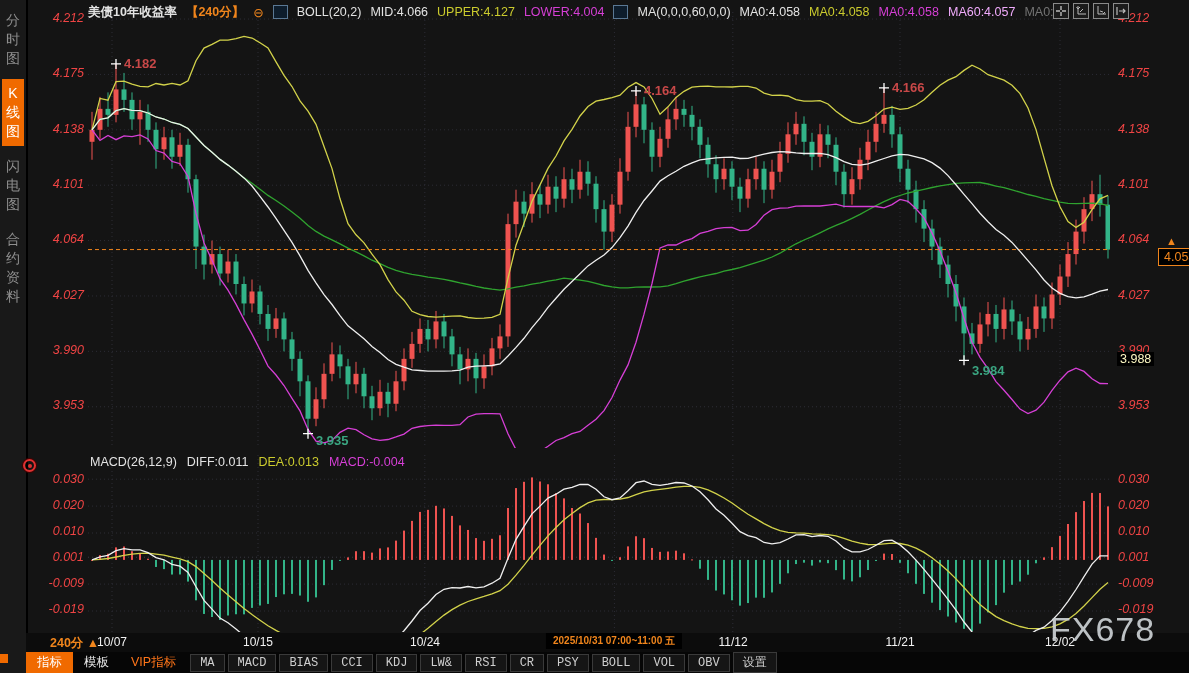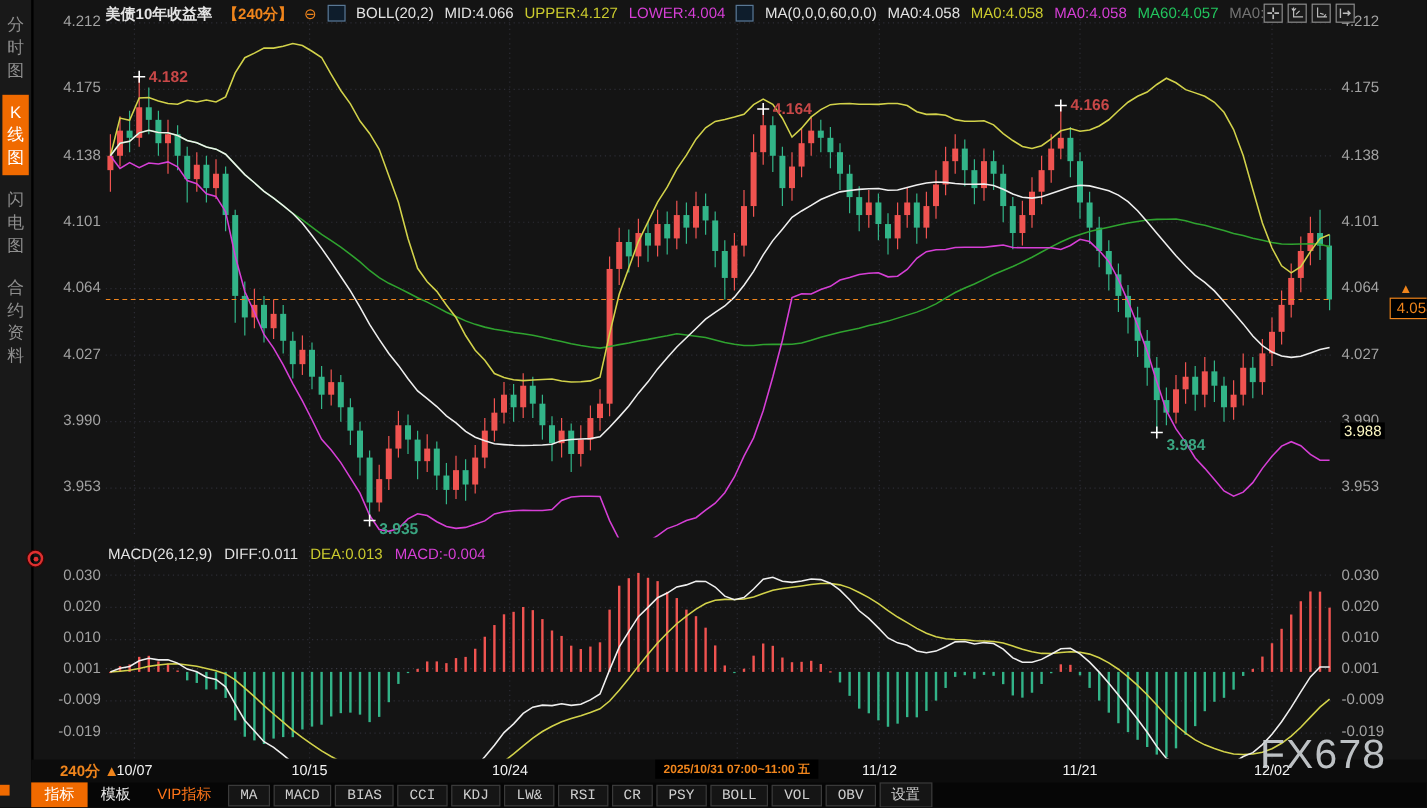--- a/index.html
+++ b/index.html
@@ -4,28 +4,28 @@
 <style>
   html,body{margin:0;padding:0;background:#0d0d0d;}
   #app{position:relative;width:1189px;height:673px;background:#141414;overflow:hidden;
        font-family:"Liberation Sans",sans-serif;color:#ddd;}
   
   .sidebar{position:absolute;left:0;top:0;width:26px;height:673px;background:#191919;border-right:2px solid #000;}
   .side-tab{width:22px;margin:6px 2px 0 2px;padding:5px 0;color:#8f8f8f;font-size:14px;line-height:19px;
             text-align:center;white-space:pre-line;cursor:pointer;}
   .side-tab.active{background:#f06a00;color:#fff;}
   
-  .hdr{position:absolute;left:88px;top:4px;height:16px;display:flex;gap:9px;align-items:flex-start;
+  .hdr{position:absolute;left:88px;top:4px;height:16px;display:flex;gap:9px;align-items:center;
        font-size:12.5px;white-space:nowrap;z-index:5;}
-  .w{color:#e3e3e3}.oj{color:#f0851c}.yl{color:#cbcb2e}.mg{color:#d63fd6}.gn{color:#22c55e}.gy{color:#737373}
+  .w{color:#e3e3e3}.oj{color:#f0851c}.yl{color:#cbcb2e}.mg{color:#d63fd6}.gn{color:#f0abfc}.gy{color:#737373}
   .mini-chart-ic{width:13px;height:12px;border:1px solid #5a7894;background:#0e1d2c;display:inline-block;}
   .tr-icons{position:absolute;left:1053px;top:3px;display:flex;gap:4px;z-index:5;}
   .sq-ic{width:14px;height:14px;border:1px solid #8a8a8a;background:#1b1b1b;display:flex;align-items:center;justify-content:center;}
   
-  .plabel{position:absolute;font-size:12.5px;color:#a3a3a3;}
+  .plabel{position:absolute;font-size:12.5px;color:#ef4444;font-style:italic;}
   .pl-left{left:30px;width:54px;text-align:right;}
   .pl-right{left:1118px;}
   .lastbox{position:absolute;left:1114px;top:248px;width:68px;height:16px;border:1px solid #f0851c;
            background:#000;color:#f0851c;font-size:12.5px;line-height:16px;padding-left:5px;z-index:6;margin-left:44px;}
   .last-arrow{position:absolute;left:1166px;top:235px;color:#f0851c;font-size:11px;z-index:7;}
   .tag-low{position:absolute;left:1117px;top:352px;color:#fef9c3;font-size:12.5px;background:#000;padding:0 3px;z-index:6;}
   
   .macd-hdr{position:absolute;left:90px;top:455px;display:flex;gap:10px;font-size:12.5px;white-space:nowrap;z-index:5;}
   .rec-dot{position:absolute;left:23px;top:459px;width:9px;height:9px;border:2px solid #e03030;border-radius:50%;
            box-shadow:0 0 0 1px #400;z-index:5;}

